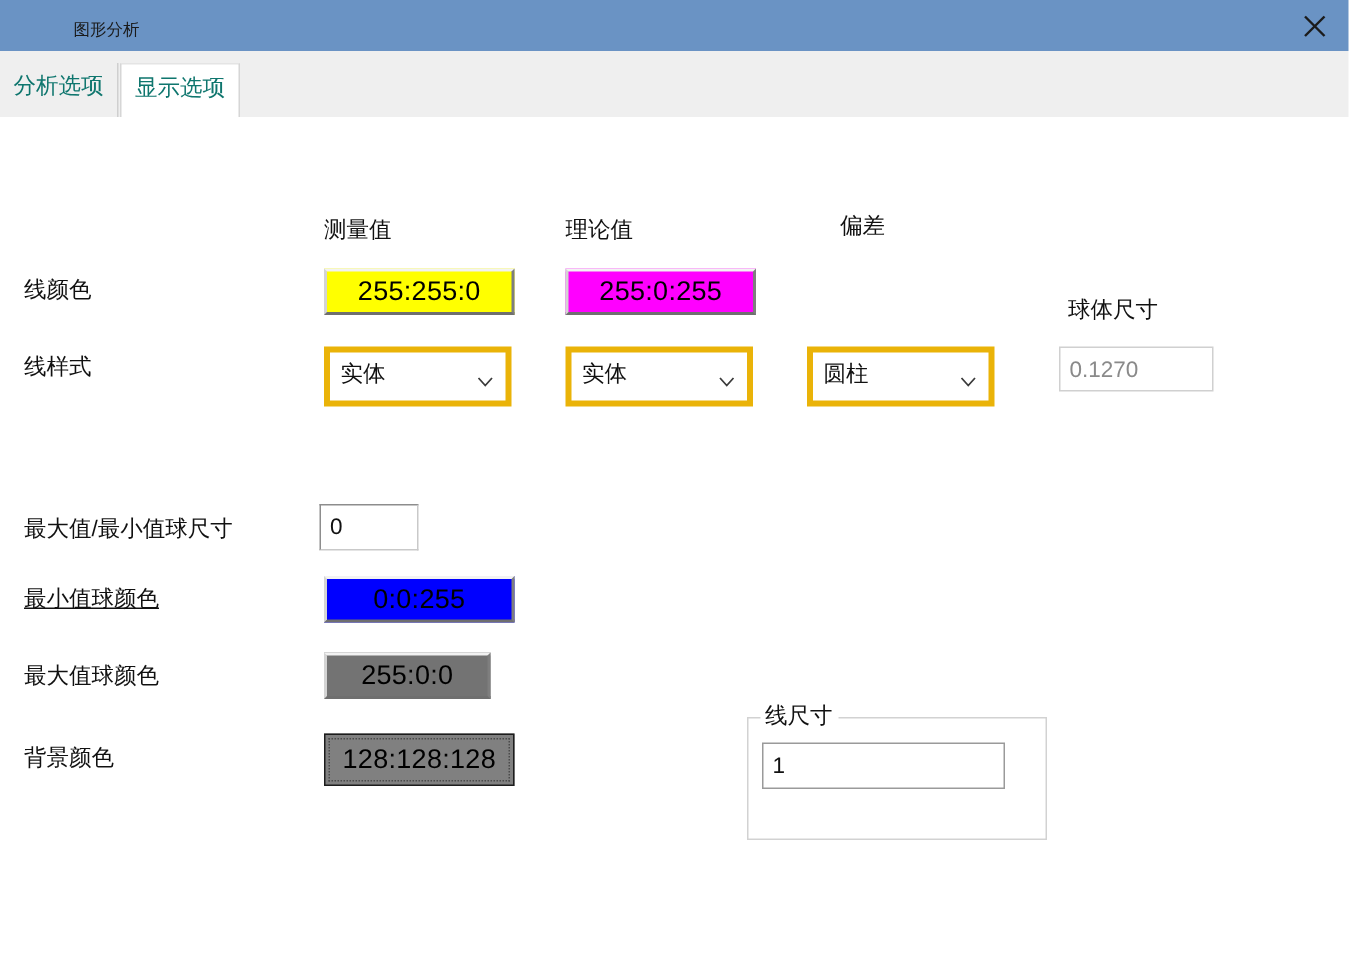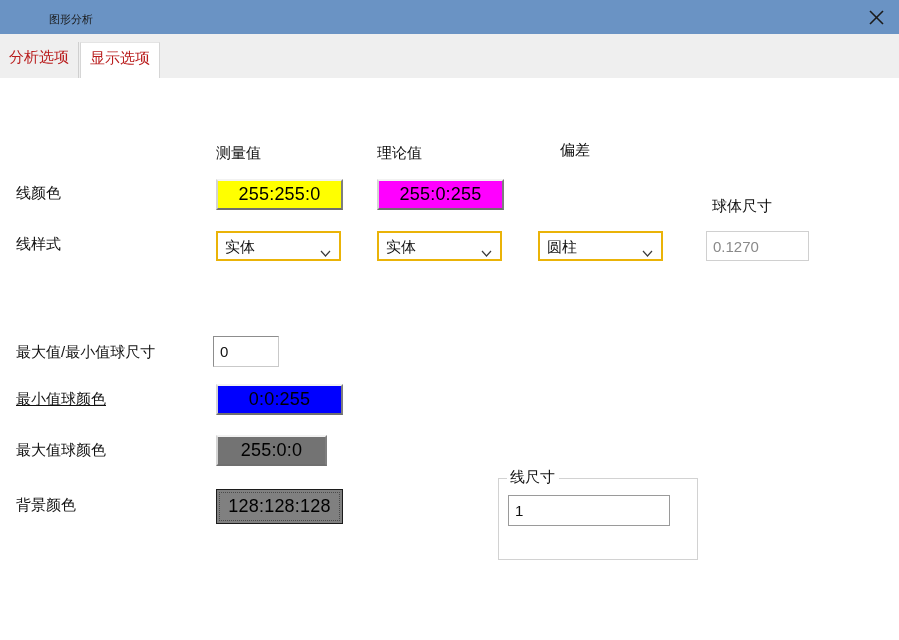--- a/index.html
+++ b/index.html
@@ -49,21 +49,21 @@
     width: 899px; height: 44px;
     background: #efefef;
   }
   .tab {
     position: absolute;
     top: 8px;
     height: 36px;
     box-sizing: border-box;
     padding: 6px 9px 0 9px;
     font-size: 15px;
-    color: #b91c1c;
+    color: #0f766e;
     white-space: nowrap;
     cursor: pointer;
   }
   .tab.inactive {
     left: 0px;
     background: #efefef;
     border-right: 1px solid #cfcfcf;
   }
   .tab.active {
     left: 80px;
@@ -114,23 +114,23 @@
     position: absolute;
     left: 2px; top: 2px; right: 2px; bottom: 2px;
     border: 1px dotted #4a4a4a;
     pointer-events: none;
   }
 
   
   .combo {
     position: absolute;
     box-sizing: border-box;
-    height: 30px;
-    background: #ffffff;
-    border: 2px solid #eab308;
+    height: 40px;
+    background: #ffffff;
+    border: 4px solid #eab308;
     cursor: pointer;
     text-decoration: underline;
   }
   .combo .combo-text {
     position: absolute;
     left: 7px; top: 5px;
     font-size: 15px;
     color: #111111;
     white-space: nowrap;
   }

